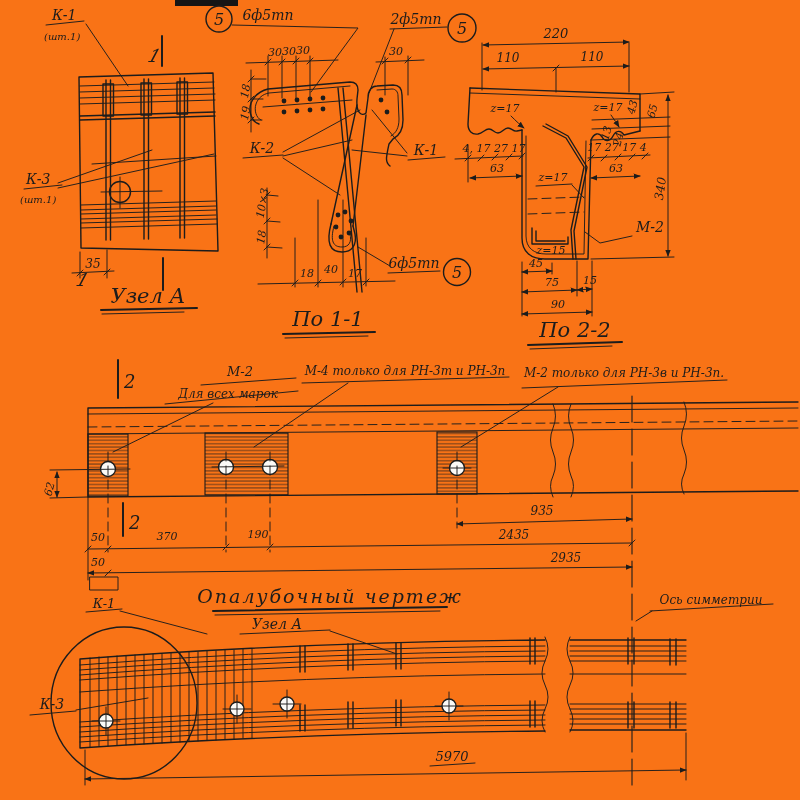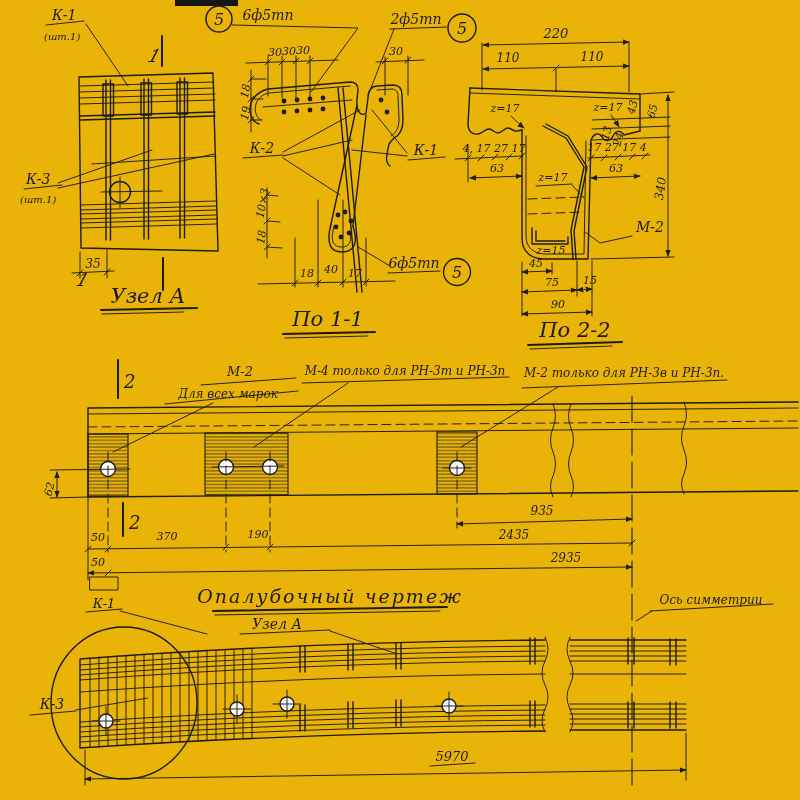--- a/index.html
+++ b/index.html
@@ -1,17 +1,17 @@
 <!DOCTYPE html>
 <html><head>
 <meta charset="utf-8">
 <style>
   html,body{margin:0;padding:0;}
   body{background:#e8e8e4;font-family:"DejaVu Serif",serif;}
-  .sheet{position:relative;width:800px;height:800px;background:#eab308;overflow:hidden;}
+  .sheet{position:relative;width:800px;height:800px;background:#f97316;overflow:hidden;}
   svg{position:absolute;left:0;top:0;}
   svg text{font-family:"DejaVu Serif",serif;font-style:italic;fill:#1c1c1c;}
   .ln{stroke:#1c1c1c;stroke-width:1.4;fill:none;stroke-linecap:round;stroke-linejoin:round;}
   .th{stroke-width:0.95;}
   .tk{stroke-width:2;}
   .dsh{stroke-dasharray:9 5;}
   .ax{stroke-dasharray:26 7;stroke-width:1.1;}
   .mid{text-anchor:middle;}
   .t10{font-size:10px;} .t11{font-size:11px;} .t12{font-size:12px;}
   .t13{font-size:13px;} .t14{font-size:14px;} .t16{font-size:16px;}

